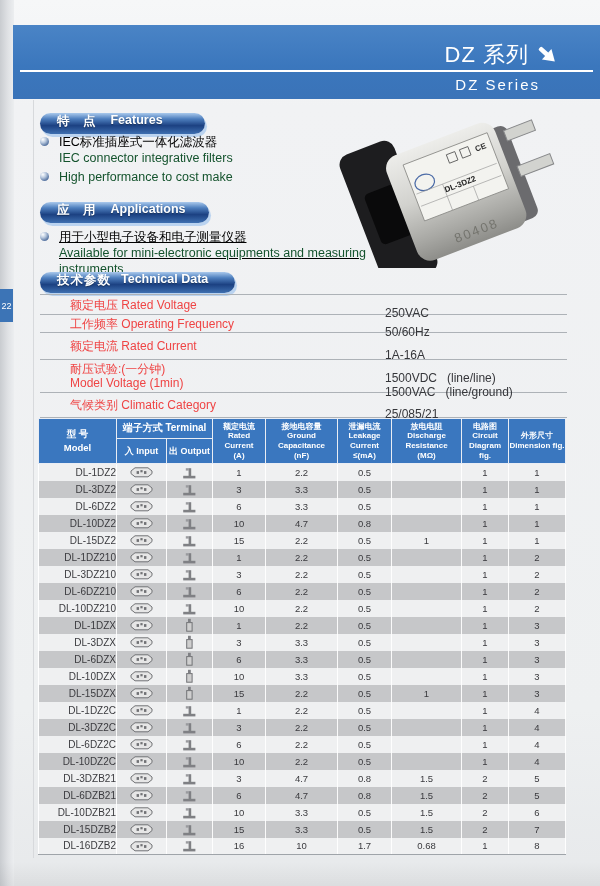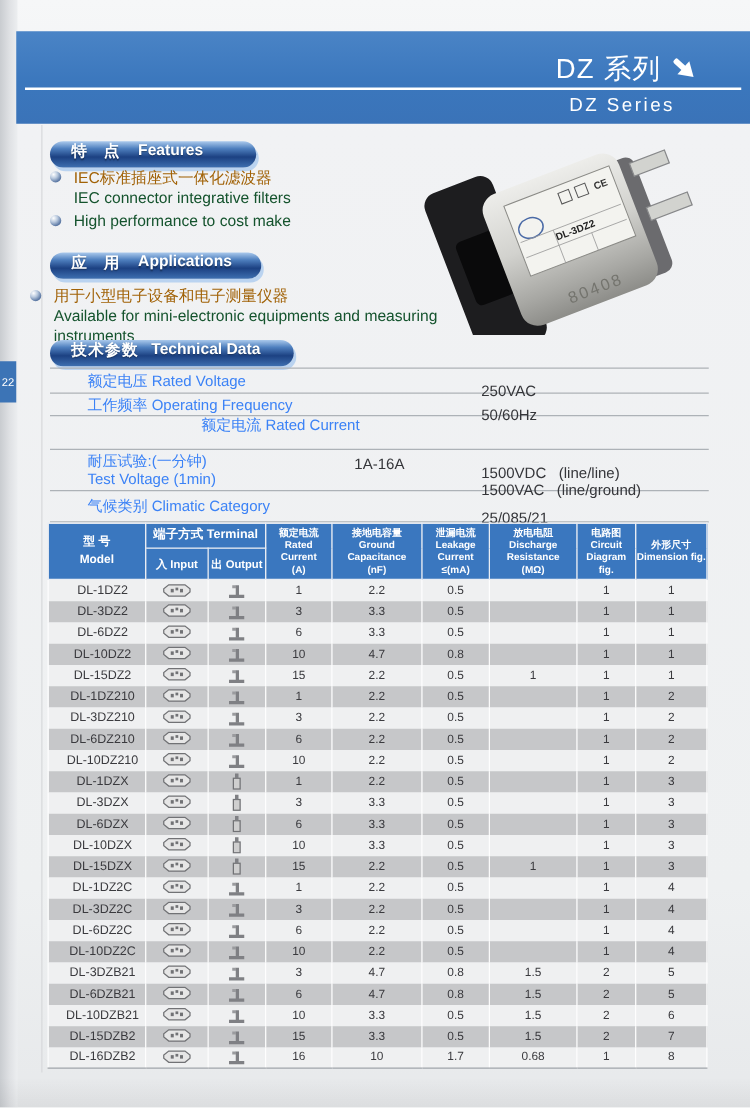--- a/index.html
+++ b/index.html
@@ -33,53 +33,53 @@
     background:linear-gradient(180deg,#aac9ec 0%,#4e7fbe 28%,#1c4182 60%,#3e6fb0 100%);
     box-shadow:2px 3px 0 rgba(176,206,238,0.85);text-shadow:0 1px 1px rgba(0,0,0,0.35);}
   .pill .zh{letter-spacing:5px;margin-right:10px;}
   .pill-features{left:40px;top:113px;width:134px;}
   .pill-applications{left:40px;top:202px;width:138px;}
   .pill-technical{left:40px;top:272px;width:164px;}
 
   
   .bullets{position:absolute;width:320px;}
   .bullets-features{left:40px;top:134px;}
-  .bullets-applications{left:24px;top:229px;width:330px;}
+  .bullets-applications{left:40px;top:229px;width:330px;text-decoration:underline;}
   .b-item{display:grid;grid-template-columns:19px 1fr;margin-bottom:3px;}
   .bullet{width:9px;height:9px;border-radius:50%;margin-top:3px;
     background:radial-gradient(circle at 32% 28%,#ffffff 0%,#b9c9de 35%,#5f7ba6 70%,#3a5a8c 100%);}
-  .b-zh{font-size:12.5px;color:#a16207;line-height:16px;}
+  .b-zh{font-size:12.5px;color:#000000;line-height:16px;}
   .b-en{font-size:12.5px;color:#14532d;line-height:16px;}
 
   
   .photo{position:absolute;left:335px;top:114px;width:240px;height:154px;}
 
   
   .tech{position:absolute;left:40px;top:294px;width:527px;border-top:1px solid #adb2b7;}
   .tech-row{display:flex;align-items:center;border-bottom:1px solid #adb2b7;}
-  .tech-label{width:345px;padding-left:30px;font-size:12px;color:#3b82f6;white-space:pre-line;line-height:14px;box-sizing:border-box;}
+  .tech-label{width:345px;padding-left:30px;font-size:12px;color:#ef4444;white-space:pre-line;line-height:14px;box-sizing:border-box;}
   .tech-value{flex:1;font-size:12px;color:#35363a;white-space:pre-line;line-height:14px;margin-top:17px;}
-  .tr1{height:19px;}.tr2{height:17px;}.tr3{height:26px;flex-direction:column;}.tr4{height:32px;}.tr5{height:24px;}
+  .tr1{height:19px;}.tr2{height:17px;}.tr3{height:26px;}.tr4{height:32px;}.tr5{height:24px;}
 
   
   table.spec{position:absolute;left:38px;top:418px;width:527px;border-collapse:collapse;table-layout:fixed;}
   .spec thead th{background:#3a77bf;color:#fff;font-weight:bold;white-space:pre-line;
     border:1px solid #e9edf4;vertical-align:middle;padding:0;font-size:8px;line-height:1.22;}
   .spec thead .h-model{font-size:9.5px;line-height:1.5;}
   .spec thead .h-term{font-size:10px;}
   .spec thead .h-sub{font-size:9px;margin-left:44px;}
   .spec thead tr:first-child{height:20px;}
   .spec thead tr:last-child{height:25px;}
   .spec tbody tr{height:17px;}
   .spec tbody tr:nth-child(odd){background:#eff0f1;}
   .spec tbody tr:nth-child(even){background:#c6c7c9;}
   .spec tbody td{font-size:9.5px;color:#3a3a3e;text-align:center;padding:0;
     border-left:1px solid rgba(255,255,255,0.9);border-right:1px solid rgba(255,255,255,0.9);}
   .spec tbody tr:last-child td{border-bottom:1px solid #9fa4a9;}
-  .spec td.c-model{text-align:center;padding-left:9px;font-size:10px;margin-top:28px;}
+  .spec td.c-model{text-align:right;padding-left:9px;font-size:10px;margin-top:28px;}
   .ticon{display:inline-block;line-height:0;vertical-align:middle;}
   .ticon svg{display:block;}
 </style>
 </head>
 <body>
 
 <div class="scan-edge"></div>
 <div class="fold-line"></div>
 
 <div class="band">
@@ -180,21 +180,21 @@
   <div class="tech-row tr2">
     <div class="tech-label">工作频率 Operating Frequency</div>
     <div class="tech-value">50/60Hz</div>
   </div>
   <div class="tech-row tr3">
     <div class="tech-label">额定电流 Rated Current</div>
     <div class="tech-value">1A-16A</div>
   </div>
   <div class="tech-row tr4">
     <div class="tech-label">耐压试验:(一分钟)
-Test Voltage (1min)</div>
+Model Voltage (1min)</div>
     <div class="tech-value">1500VDC&nbsp;&nbsp;&nbsp;(line/line)
 1500VAC&nbsp;&nbsp;&nbsp;(line/ground)</div>
   </div>
   <div class="tech-row tr5">
     <div class="tech-label">气候类别 Climatic Category</div>
     <div class="tech-value">25/085/21</div>
   </div>
 </div>
 
 <table class="spec">

